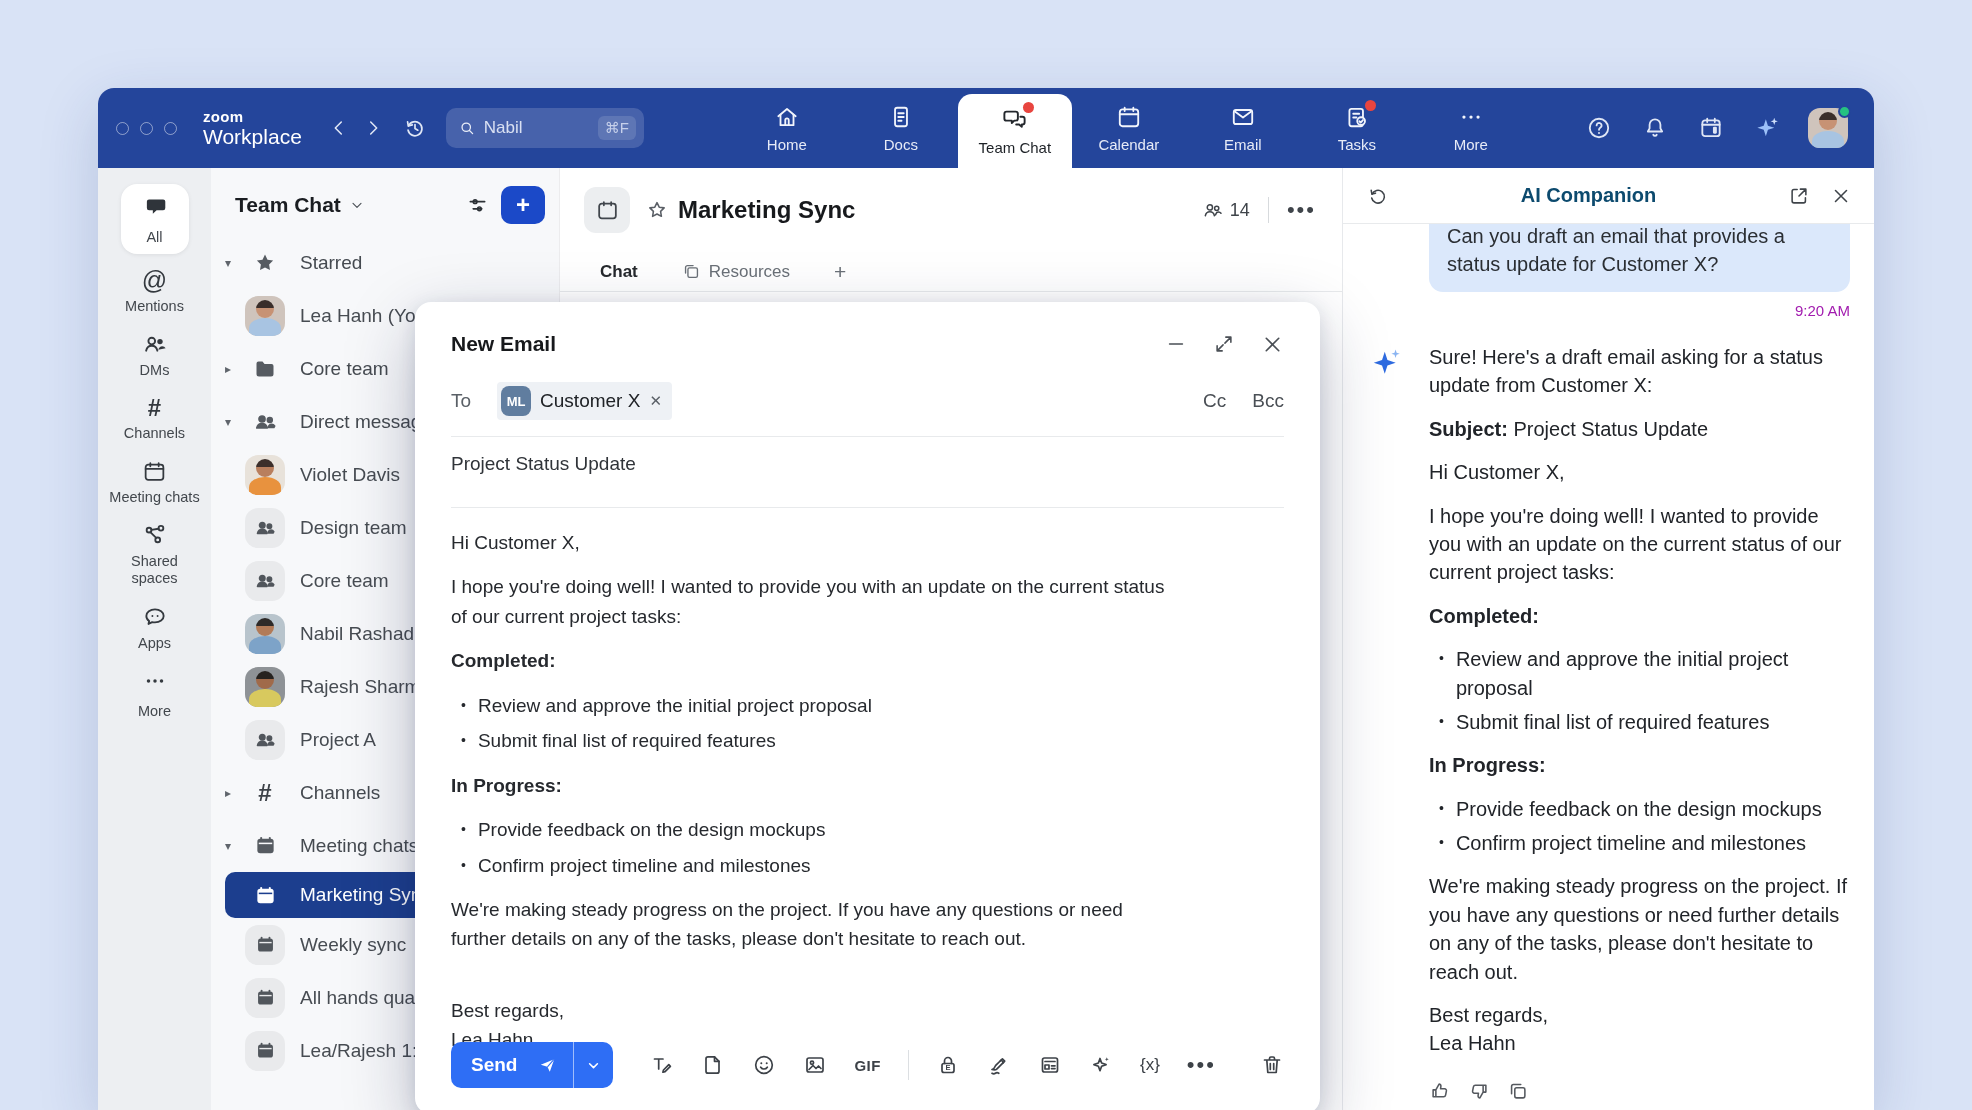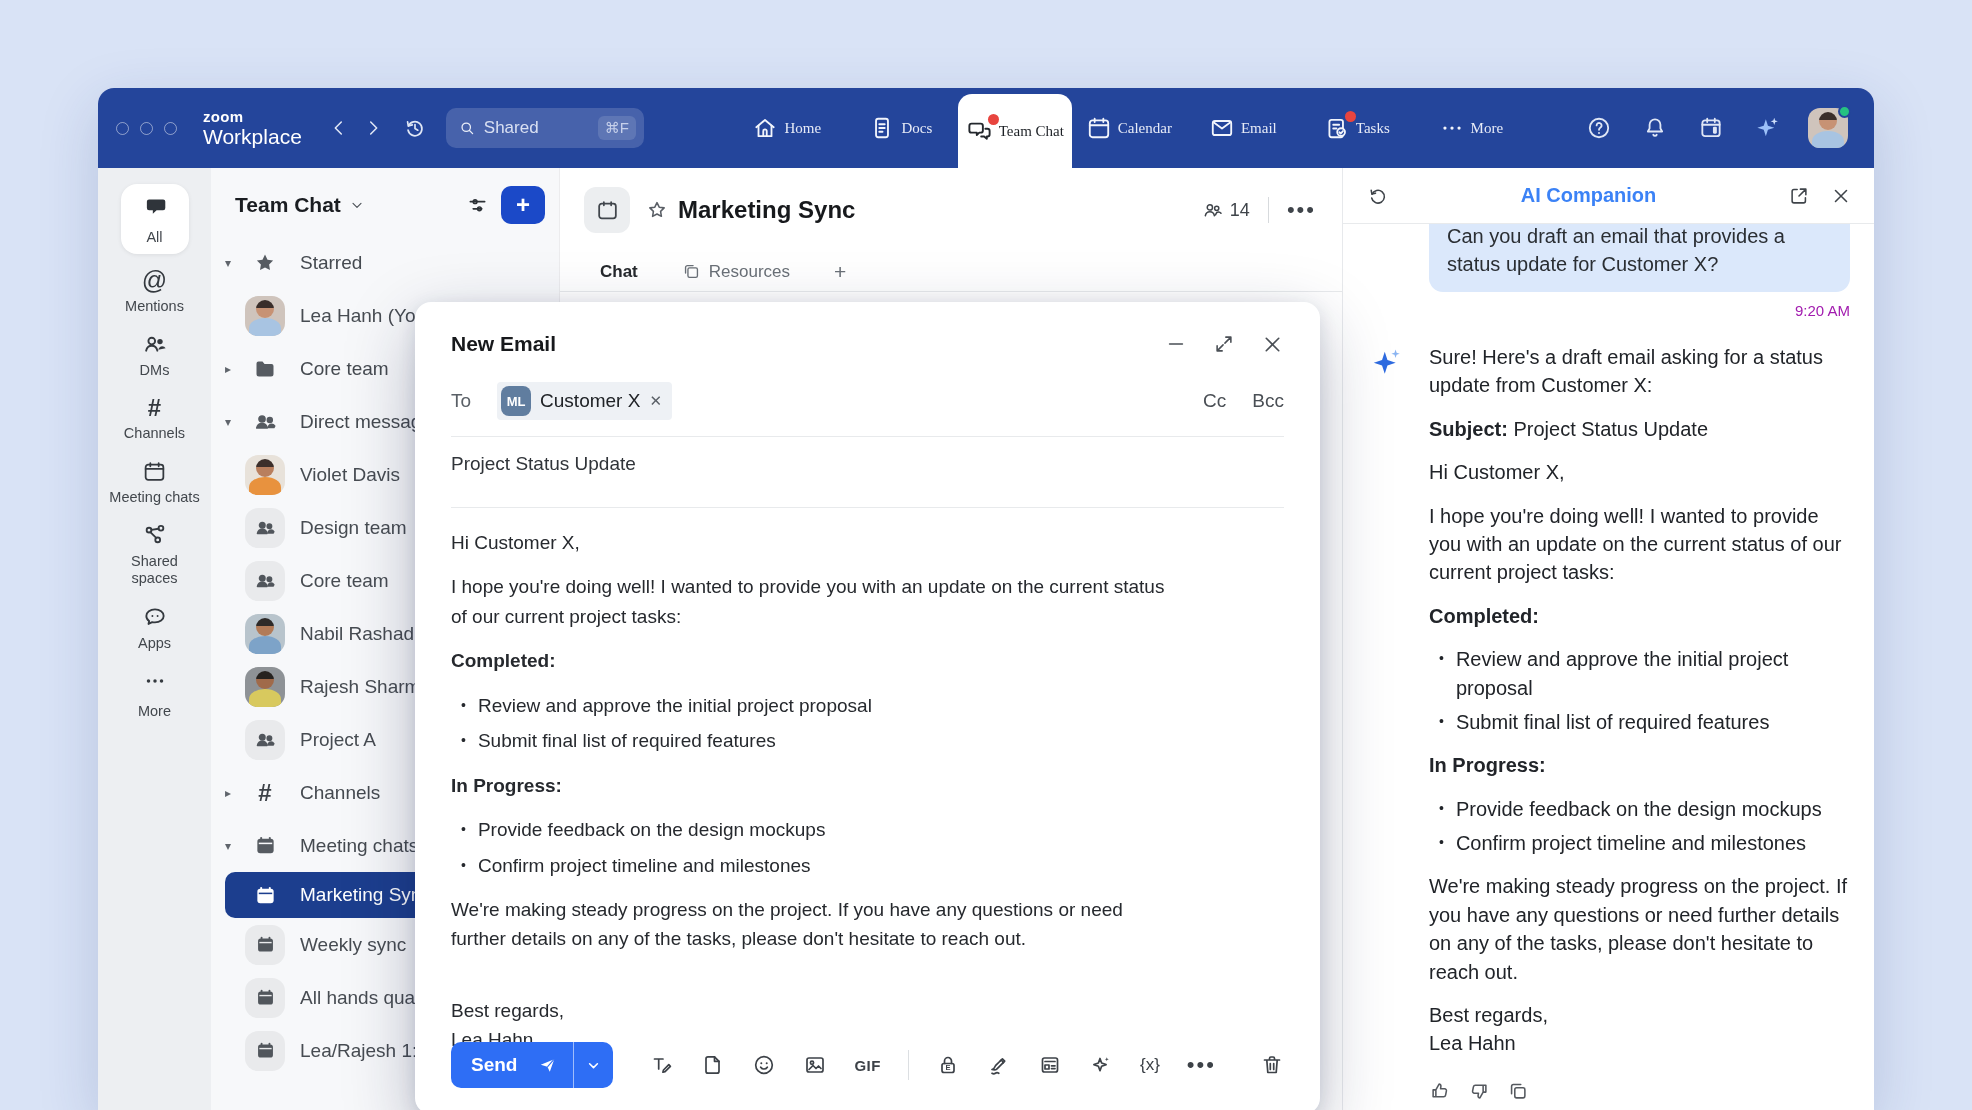--- a/index.html
+++ b/index.html
@@ -17,21 +17,21 @@
   .traffic span { width:13px; height:13px; border-radius:50%; border:1.6px solid rgba(255,255,255,.48); }
   .logo { margin-left:26px; line-height:1; color:#fff; }
   .logo .l1 { font-size:15px; font-weight:bold; letter-spacing:.3px; }
   .logo .l2 { font-size:21px; margin-top:2px; }
   .navbtn { width:34px; height:34px; display:flex; align-items:center; justify-content:center; color:#dfe6f5; }
   .searchbox { margin-left:14px; width:198px; height:40px; border-radius:10px; background:rgba(255,255,255,.16);
     display:flex; align-items:center; padding:0 8px 0 12px; gap:8px; }
   .searchbox .stext { font-size:17px; color:#d9e0f2; flex:1; }
   .searchbox .kbd { font-size:15px; color:#c6d0ea; background:rgba(255,255,255,.13); border-radius:6px; padding:3px 7px; }
   .navtabs { display:flex; margin-left:86px; height:100%; align-items:flex-end; }
-  .navtab { width:114px; height:100%; display:flex; flex-direction:row; align-items:center; justify-content:center; gap:6px; position:relative;font-family:Liberation Serif, serif; }
+  .navtab { width:114px; height:100%; display:flex; flex-direction:column; align-items:center; justify-content:center; gap:6px; position:relative; }
   .navtab .nlabel { font-size:15px; color:#e7ebf7; }
   .navtab .nicon { color:#f2f5fc; position:relative; }
   .navtab.active { background:#fff; border-radius:14px 14px 0 0; height:74px; }
   .navtab.active .nlabel { color:#1d2126; }
   .navtab.active .nicon { color:#23272c; }
   .reddot { position:absolute; top:-4px; right:-6px; width:11px; height:11px; border-radius:50%; background:#e8453f; }
   .navright { margin-left:auto; display:flex; align-items:center; gap:26px; margin-right:26px; }
   .navright .navbtn { width:30px; }
   .avatar { position:relative; overflow:hidden; background:var(--bg,#cfc4bc); }
   .avatar::before { content:''; position:absolute; width:46%; height:46%; left:27%; top:10%; border-radius:50%;
@@ -84,21 +84,21 @@
   .tab-chat { font-size:17px; color:#26292d; font-weight:bold; }
   .tab-res { display:flex; align-items:center; gap:8px; font-size:17px; }
   .tab-plus { font-size:21px; }
   .bg-message { position:absolute; bottom:0; left:24px; display:flex; align-items:flex-start; gap:14px; filter:blur(1.2px); opacity:.92; }
   .bg-message .avatar { width:46px; height:46px; border-radius:13px; }
   .bg-bubble { background:#ececee; border-radius:12px; padding:12px 18px 26px; font-size:18px; color:#3f4449; }
 
   
   .aipanel { width:532px; background:#fff; border-left:1px solid #e7e9ec; display:flex; flex-direction:column; }
   .ai-head { flex:0 0 56px; display:flex; align-items:center; padding:0 22px 0 24px; border-bottom:1px solid #e8eaec; color:#3f444a; }
-  .ai-title { flex:1; text-align:center; font-size:20px; font-weight:bold; color:#3b82f6; }
+  .ai-title { flex:1; text-align:center; font-size:20px; font-weight:bold; color:#0c4a6e; }
   .ai-headicons { display:flex; gap:20px; }
   .ai-scroll { flex:1; overflow:hidden; padding-top:0; }
   .user-bubble { margin:-16px 24px 0 86px; background:#dbe8fb; border-radius:14px; padding:14px 18px; font-size:20px; line-height:1.4; color:#2a2e33; }
   .ai-time { text-align:right; margin:10px 24px 0; font-size:15px; color:#a21caf; }
   .ai-msg { display:flex; margin-top:24px; padding:0 24px 0 26px; }
   .ai-spark { flex:0 0 60px; padding-top:2px; }
   .ai-text { font-size:20px; line-height:1.42; color:#212429; width:432px; }
   .ai-text p { margin-bottom:15px; }
   .ai-text .b { font-weight:bold; }
   .ulist { margin:0 0 15px 10px; }
@@ -165,21 +165,21 @@
           <path d="M5.5 10a7 7 0 1 1-.4 4.2"></path>
           <path d="M4.6 5.8l.7 4 4-.9"></path>
           <path d="M12 8.5v4l2.8 1.7"></path>
         </svg>
     </div>
     <div class="searchbox">
       <svg class="ic" width="18" height="18" viewBox="0 0 24 24">
           <circle cx="11" cy="11" r="5.6"></circle>
           <path d="M15.3 15.3 19.5 19.5"></path>
         </svg>
-      <span class="stext">Shared</span>
+      <span class="stext">Nabil</span>
       <span class="kbd">⌘F</span>
     </div>
 
     <div class="navtabs">
       <div class="navtab">
         <span class="nicon">
             <svg class="ic" width="26" height="26" viewBox="0 0 24 24">
               <path d="M4 11.3 12 4.6l8 6.7"></path>
               <path d="M6 9.8v9.7h12V9.8"></path>
               <path d="M10.4 19.5v-4.6a1.6 1.6 0 0 1 3.2 0v4.6"></path>

